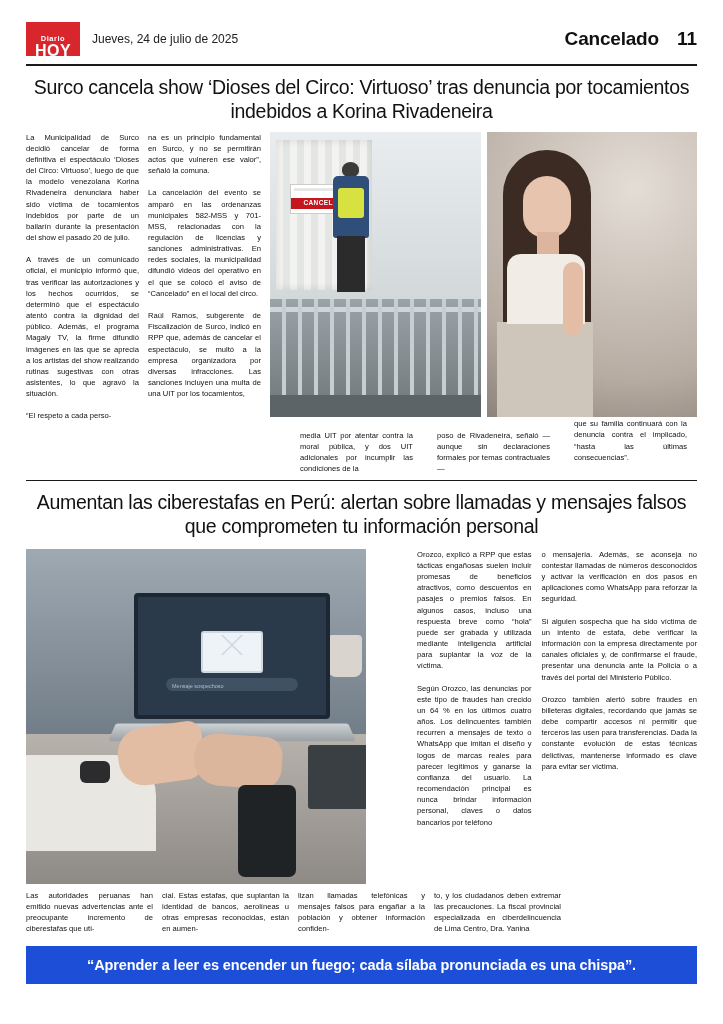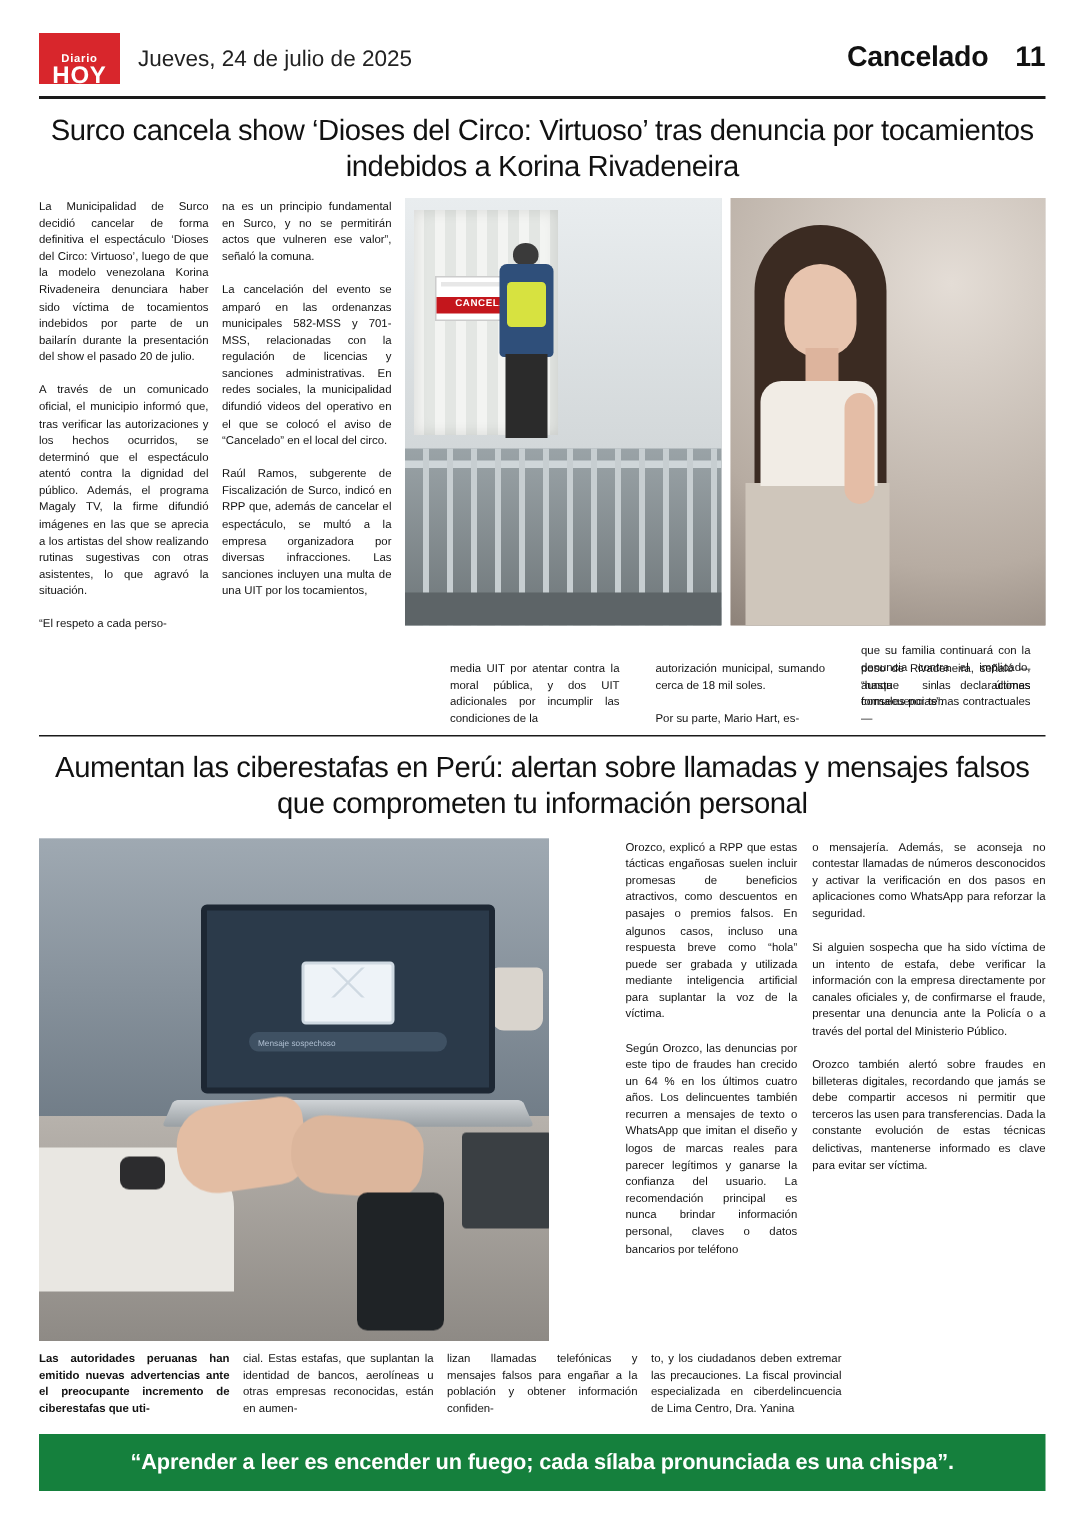--- a/index.html
+++ b/index.html
@@ -34,21 +34,21 @@
     display: flex;
     flex-direction: column;
     align-items: center;
     justify-content: center;
     line-height: 1;
     margin-right: 12px;
   }
   .logo .l1 { font-size: 7.5px; letter-spacing: .5px; font-weight: bold; margin-top: 16px; }
   .logo .l2 { font-size: 16px; font-weight: bold; letter-spacing: .5px; margin-top: 1px; }
   .date {
-    font-size: 15px;
+    font-size: 12px;
     color: #222;
   }
   .masthead-right {
     margin-left: auto;
     display: flex;
     align-items: baseline;
     gap: 18px;
   }
   .section-name {
     font-size: 19px;
@@ -202,21 +202,21 @@
   .photoB .arm {
     position: absolute; left: 76px; top: 130px; width: 20px; height: 74px;
     background: #e4bda6; border-radius: 10px;
   }
 
   
   .art1-bottom {
     display: grid;
     grid-template-columns: 113px 113px 113px 113px 113px;
     column-gap: 24px;
-    margin-top: 18px;
+    margin-top: 8px;
   }
 
   
   .art2 {
     display: grid;
     grid-template-columns: 340px 1fr 1fr;
     column-gap: 10px;
     margin-top: 2px;
   }
   .photoC {
@@ -294,21 +294,21 @@
   .art2-bottom {
     display: grid;
     grid-template-columns: 1fr 1fr 1fr 1fr 1fr;
     column-gap: 9px;
     margin-top: 6px;
   }
 
   
   .quote-bar {
     margin-top: 12px;
-    background: #15803d;
+    background: #1d4ed8;
     color: #fff;
     text-align: center;
     font-size: 14.5px;
     font-weight: bold;
     padding: 11px 10px;
     letter-spacing: -.1px;
   }
 </style>
 </head>
 <body>
@@ -370,23 +370,20 @@
         <div class="top"></div>
         <div class="arm"></div>
       </div>
     </div>
   </div>
 
   <div class="art1-bottom">
     <div></div>
     <div></div>
     <div class="col-text" style="white-space: pre-line;">media UIT por atentar contra la moral pública, y dos UIT adicionales por incumplir las condiciones de la</div>
-    <div class="col-text" style="white-space: pre-line;">autorización municipal, sumando cerca de 18 mil soles.
-
-Por su parte, Mario Hart, es-</div>
     <div class="col-text" style="white-space: pre-line;">poso de Rivadeneira, señaló —aunque sin declaraciones formales por temas contractuales—</div>
   </div>
   <div class="art1-bottom" style="margin-top:0;">
     <div></div>
     <div></div>
     <div></div>
     <div></div>
     <div class="col-text" style="white-space: pre-line; margin-top:-56px;">que su familia continuará con la denuncia contra el implicado, “hasta las últimas consecuencias”.</div>
   </div>
 
@@ -414,21 +411,21 @@
 
 Según Orozco, las denuncias por este tipo de fraudes han crecido un 64 % en los últimos cuatro años. Los delincuentes también recurren a mensajes de texto o WhatsApp que imitan el diseño y logos de marcas reales para parecer legítimos y ganarse la confianza del usuario. La recomendación principal es nunca brindar información personal, claves o datos bancarios por teléfono</div>
     <div class="col-text" style="white-space: pre-line;">o mensajería. Además, se aconseja no contestar llamadas de números desconocidos y activar la verificación en dos pasos en aplicaciones como WhatsApp para reforzar la seguridad.
 
 Si alguien sospecha que ha sido víctima de un intento de estafa, debe verificar la información con la empresa directamente por canales oficiales y, de confirmarse el fraude, presentar una denuncia ante la Policía o a través del portal del Ministerio Público.
 
    Orozco también alertó sobre fraudes en billeteras digitales, recordando que jamás se debe compartir accesos ni permitir que terceros las usen para transferencias. Dada la constante evolución de estas técnicas delictivas, mantenerse informado es clave para evitar ser víctima.</div>
   </div>
 
   <div class="art2-bottom">
-    <div class="col-text" style="white-space: pre-line; font-weight: bold;">   Las autoridades peruanas han emitido nuevas advertencias ante el preocupante incremento de ciberestafas que uti-</div>
+    <div class="col-text" style="white-space: pre-line;">   Las autoridades peruanas han emitido nuevas advertencias ante el preocupante incremento de ciberestafas que uti-</div>
     <div class="col-text" style="white-space: pre-line;">cial. Estas estafas, que suplantan la identidad de bancos, aerolíneas u otras empresas reconocidas, están en aumen-</div>
     <div class="col-text" style="white-space: pre-line;">lizan llamadas telefónicas y mensajes falsos para engañar a la población y obtener información confiden-</div>
     <div class="col-text" style="white-space: pre-line;">to, y los ciudadanos deben extremar las precauciones. La fiscal provincial especializada en ciberdelincuencia de Lima Centro, Dra. Yanina</div>
     <div></div>
   </div>
 
   <div class="quote-bar">“Aprender a leer es encender un fuego; cada sílaba pronunciada es una chispa”.</div>
 
 </div>
 

